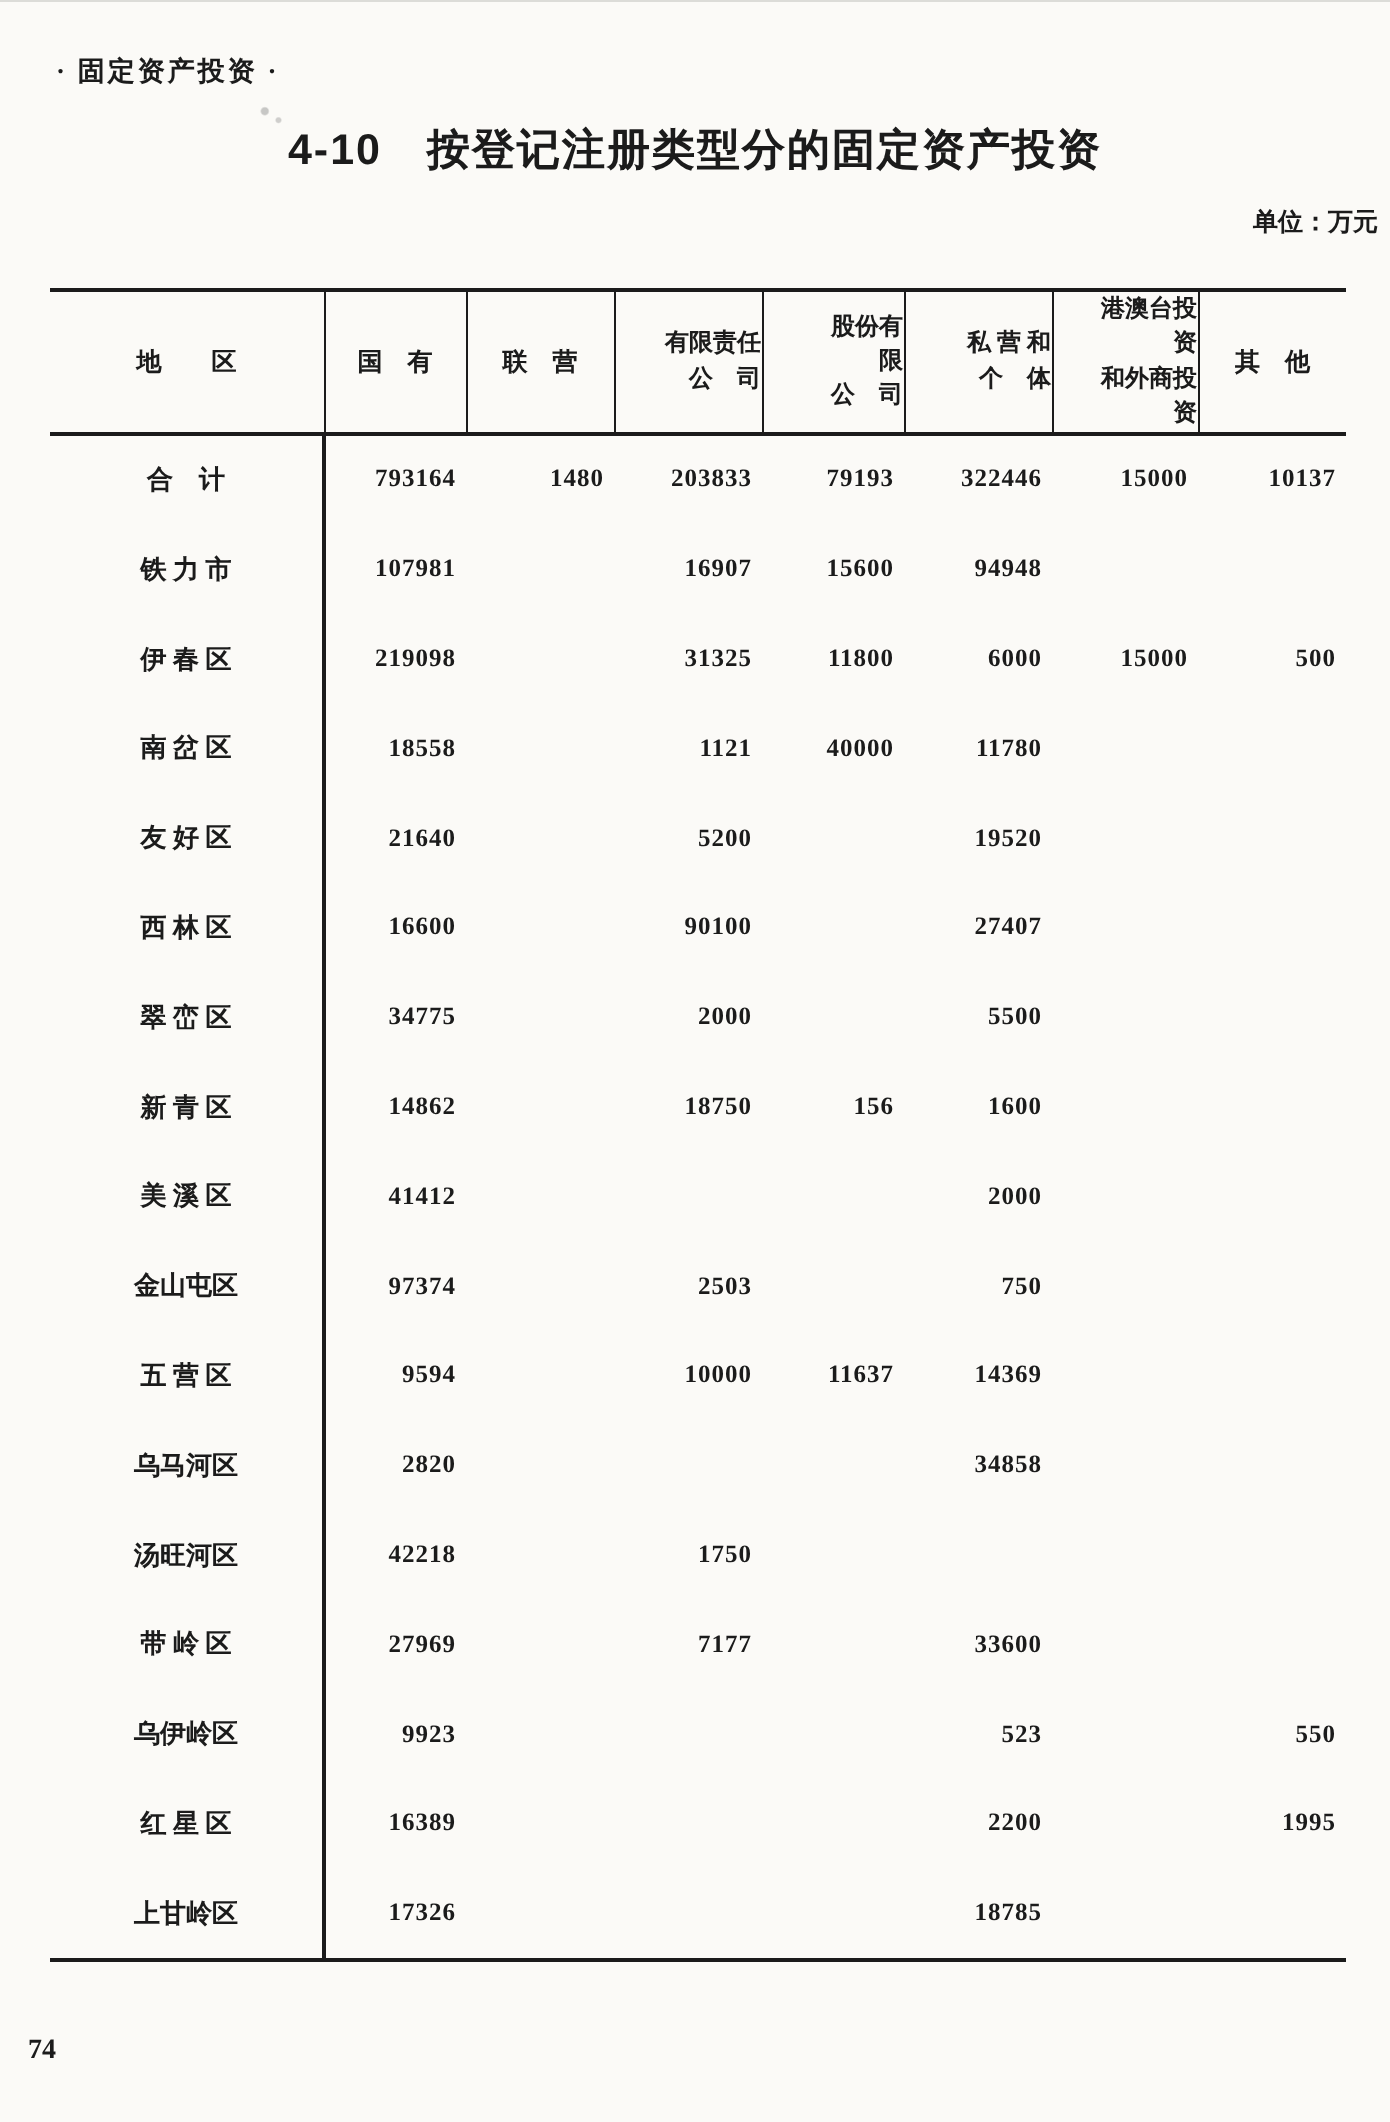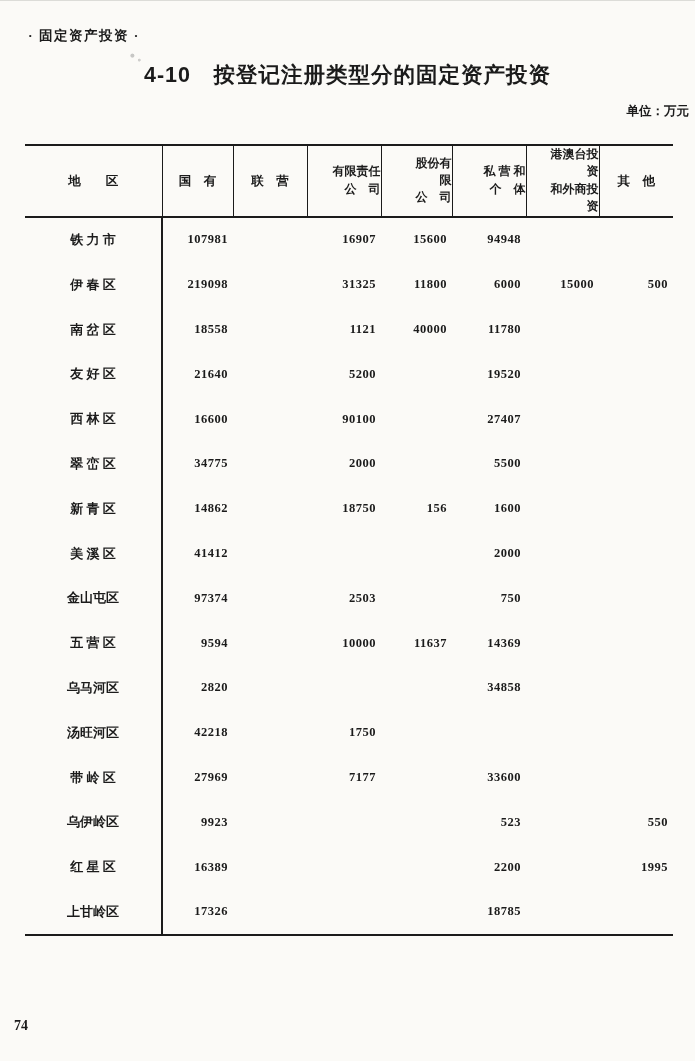--- a/index.html
+++ b/index.html
@@ -101,20 +101,30 @@
             <div>港澳台投资</div>
             <div>和外商投资</div>
           </th>
           <th>
             <div>其　他</div>
           </th>
         </tr>
     </thead>
     <tbody id="body-rows">
         <tr>
+          <td class="region">合　计</td>
+          <td class="num">793164</td>
+          <td class="num">1480</td>
+          <td class="num">203833</td>
+          <td class="num">79193</td>
+          <td class="num">322446</td>
+          <td class="num">15000</td>
+          <td class="num">10137</td>
+        </tr>
+        <tr>
           <td class="region">铁 力 市</td>
           <td class="num">107981</td>
           <td class="num"></td>
           <td class="num">16907</td>
           <td class="num">15600</td>
           <td class="num">94948</td>
           <td class="num"></td>
           <td class="num"></td>
         </tr>
         <tr>

